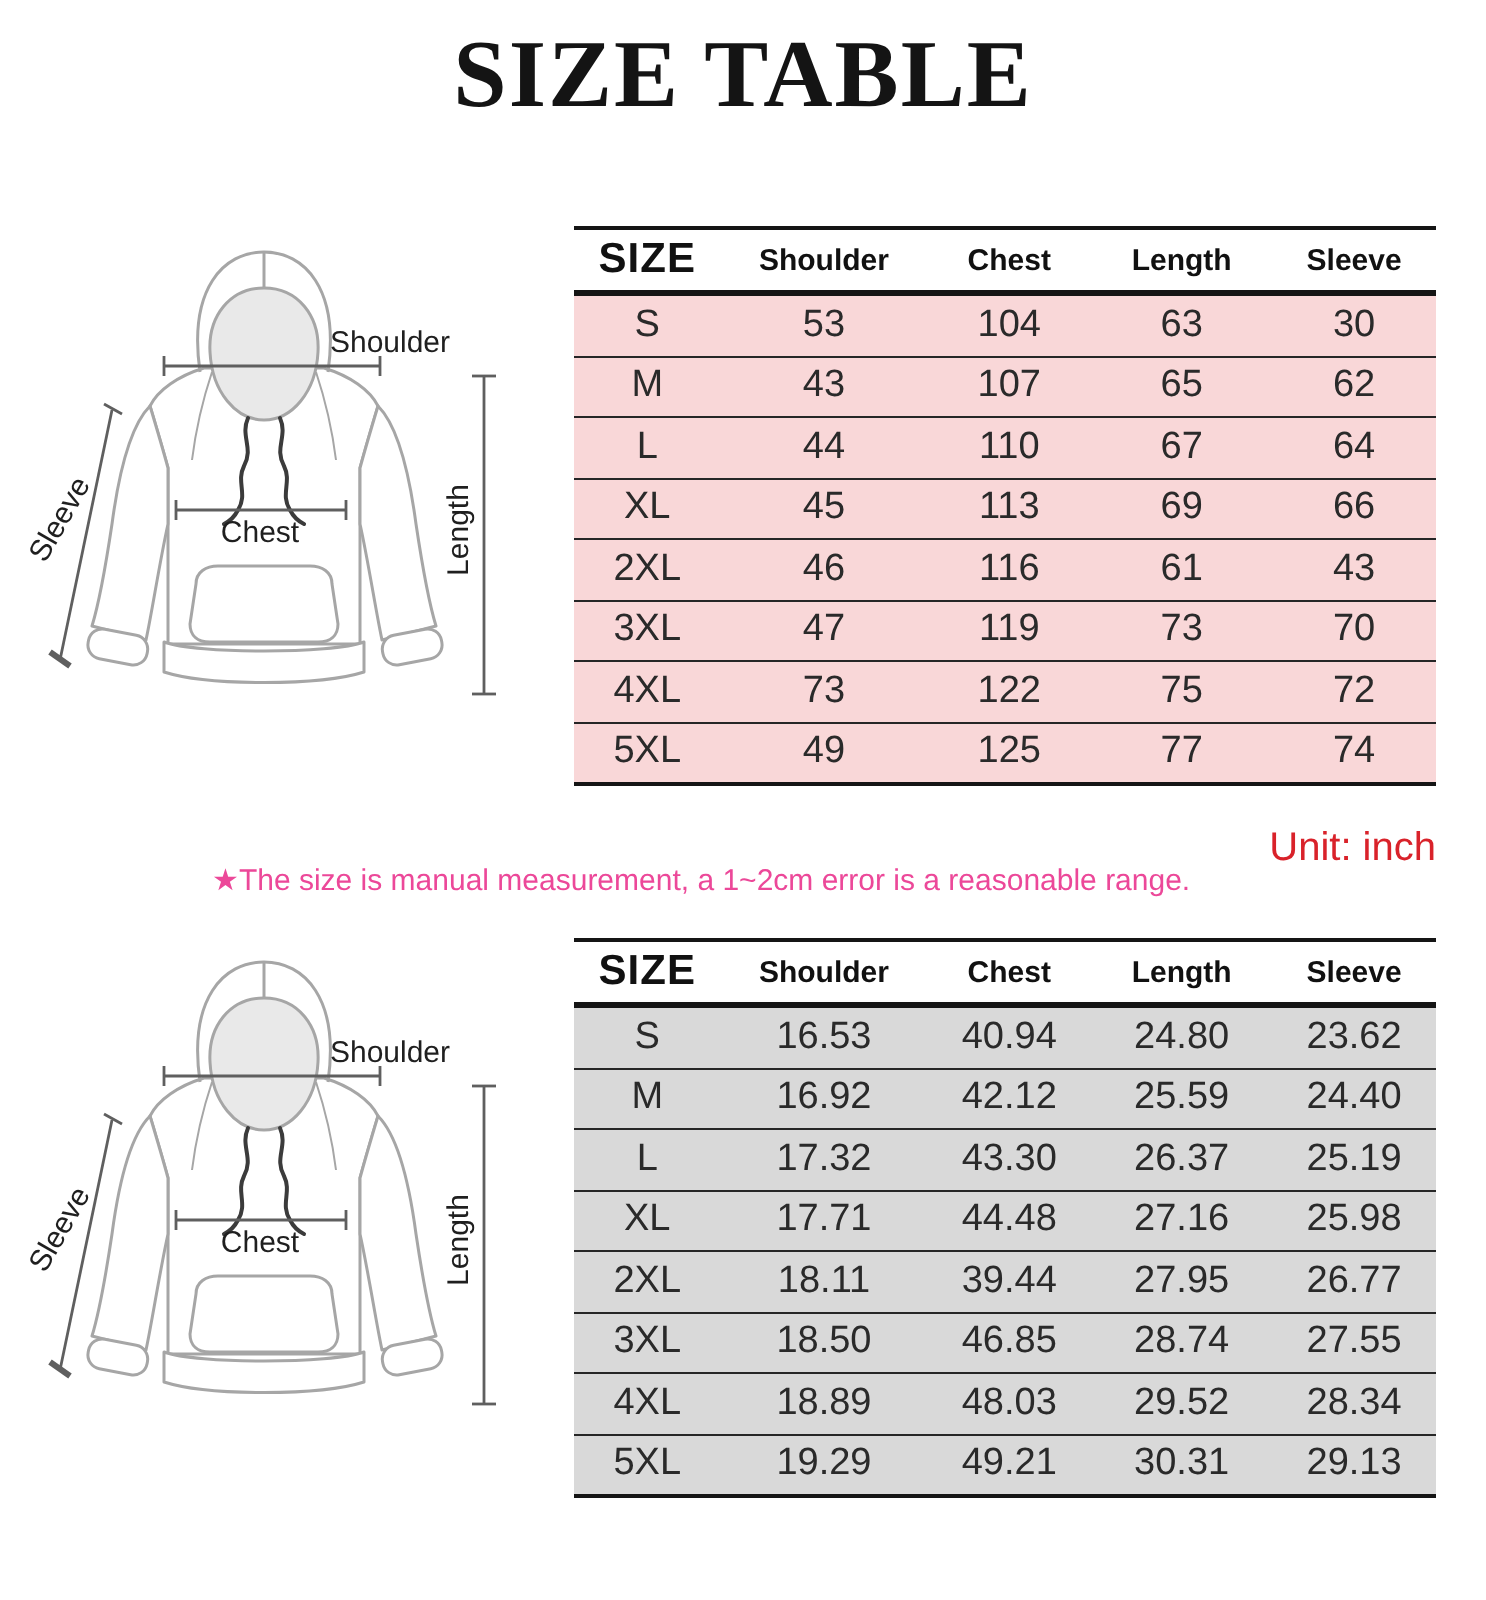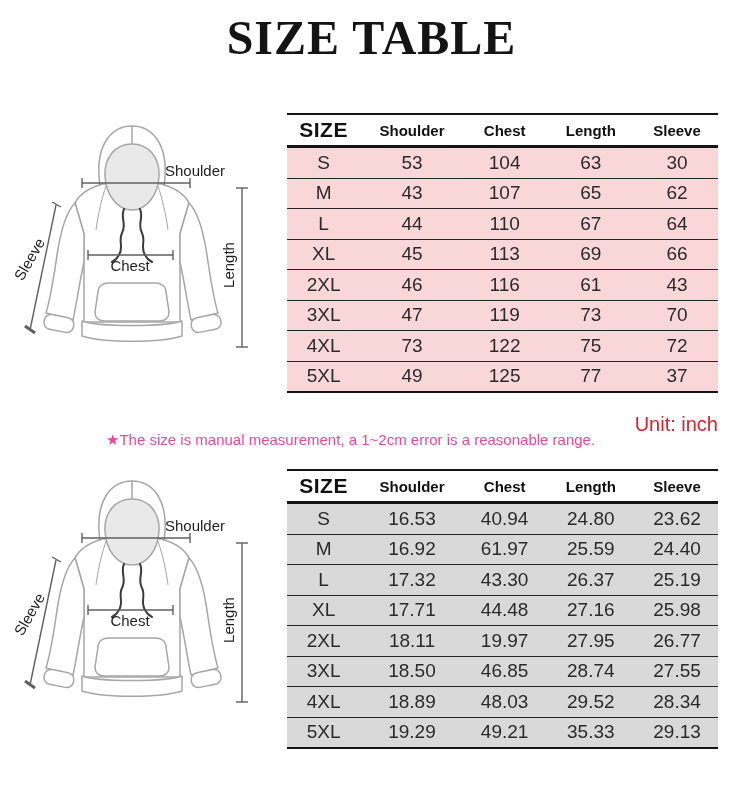--- a/index.html
+++ b/index.html
@@ -166,21 +166,21 @@
           <td>73</td>
           <td>122</td>
           <td>75</td>
           <td>72</td>
         </tr>
         <tr>
           <td>5XL</td>
           <td>49</td>
           <td>125</td>
           <td>77</td>
-          <td>37</td>
+          <td>74</td>
         </tr>
       </tbody>
   </table>
 
   <div class="note">★The size is manual measurement, a 1~2cm error is a reasonable range.</div>
 
   <div class="unit-label inch">Unit: inch</div>
   <svg class="diagram inch" viewBox="0 0 245 235">
       <use href="#hoodie"></use>
     </svg>
@@ -205,42 +205,42 @@
         <tr>
           <td>S</td>
           <td>16.53</td>
           <td>40.94</td>
           <td>24.80</td>
           <td>23.62</td>
         </tr>
         <tr>
           <td>M</td>
           <td>16.92</td>
-          <td>61.97</td>
+          <td>42.12</td>
           <td>25.59</td>
           <td>24.40</td>
         </tr>
         <tr>
           <td>L</td>
           <td>17.32</td>
           <td>43.30</td>
           <td>26.37</td>
           <td>25.19</td>
         </tr>
         <tr>
           <td>XL</td>
           <td>17.71</td>
           <td>44.48</td>
           <td>27.16</td>
           <td>25.98</td>
         </tr>
         <tr>
           <td>2XL</td>
           <td>18.11</td>
-          <td>19.97</td>
+          <td>39.44</td>
           <td>27.95</td>
           <td>26.77</td>
         </tr>
         <tr>
           <td>3XL</td>
           <td>18.50</td>
           <td>46.85</td>
           <td>28.74</td>
           <td>27.55</td>
         </tr>
@@ -248,19 +248,19 @@
           <td>4XL</td>
           <td>18.89</td>
           <td>48.03</td>
           <td>29.52</td>
           <td>28.34</td>
         </tr>
         <tr>
           <td>5XL</td>
           <td>19.29</td>
           <td>49.21</td>
-          <td>35.33</td>
+          <td>30.31</td>
           <td>29.13</td>
         </tr>
       </tbody>
   </table>
 
 </div>
 
 </body></html>

